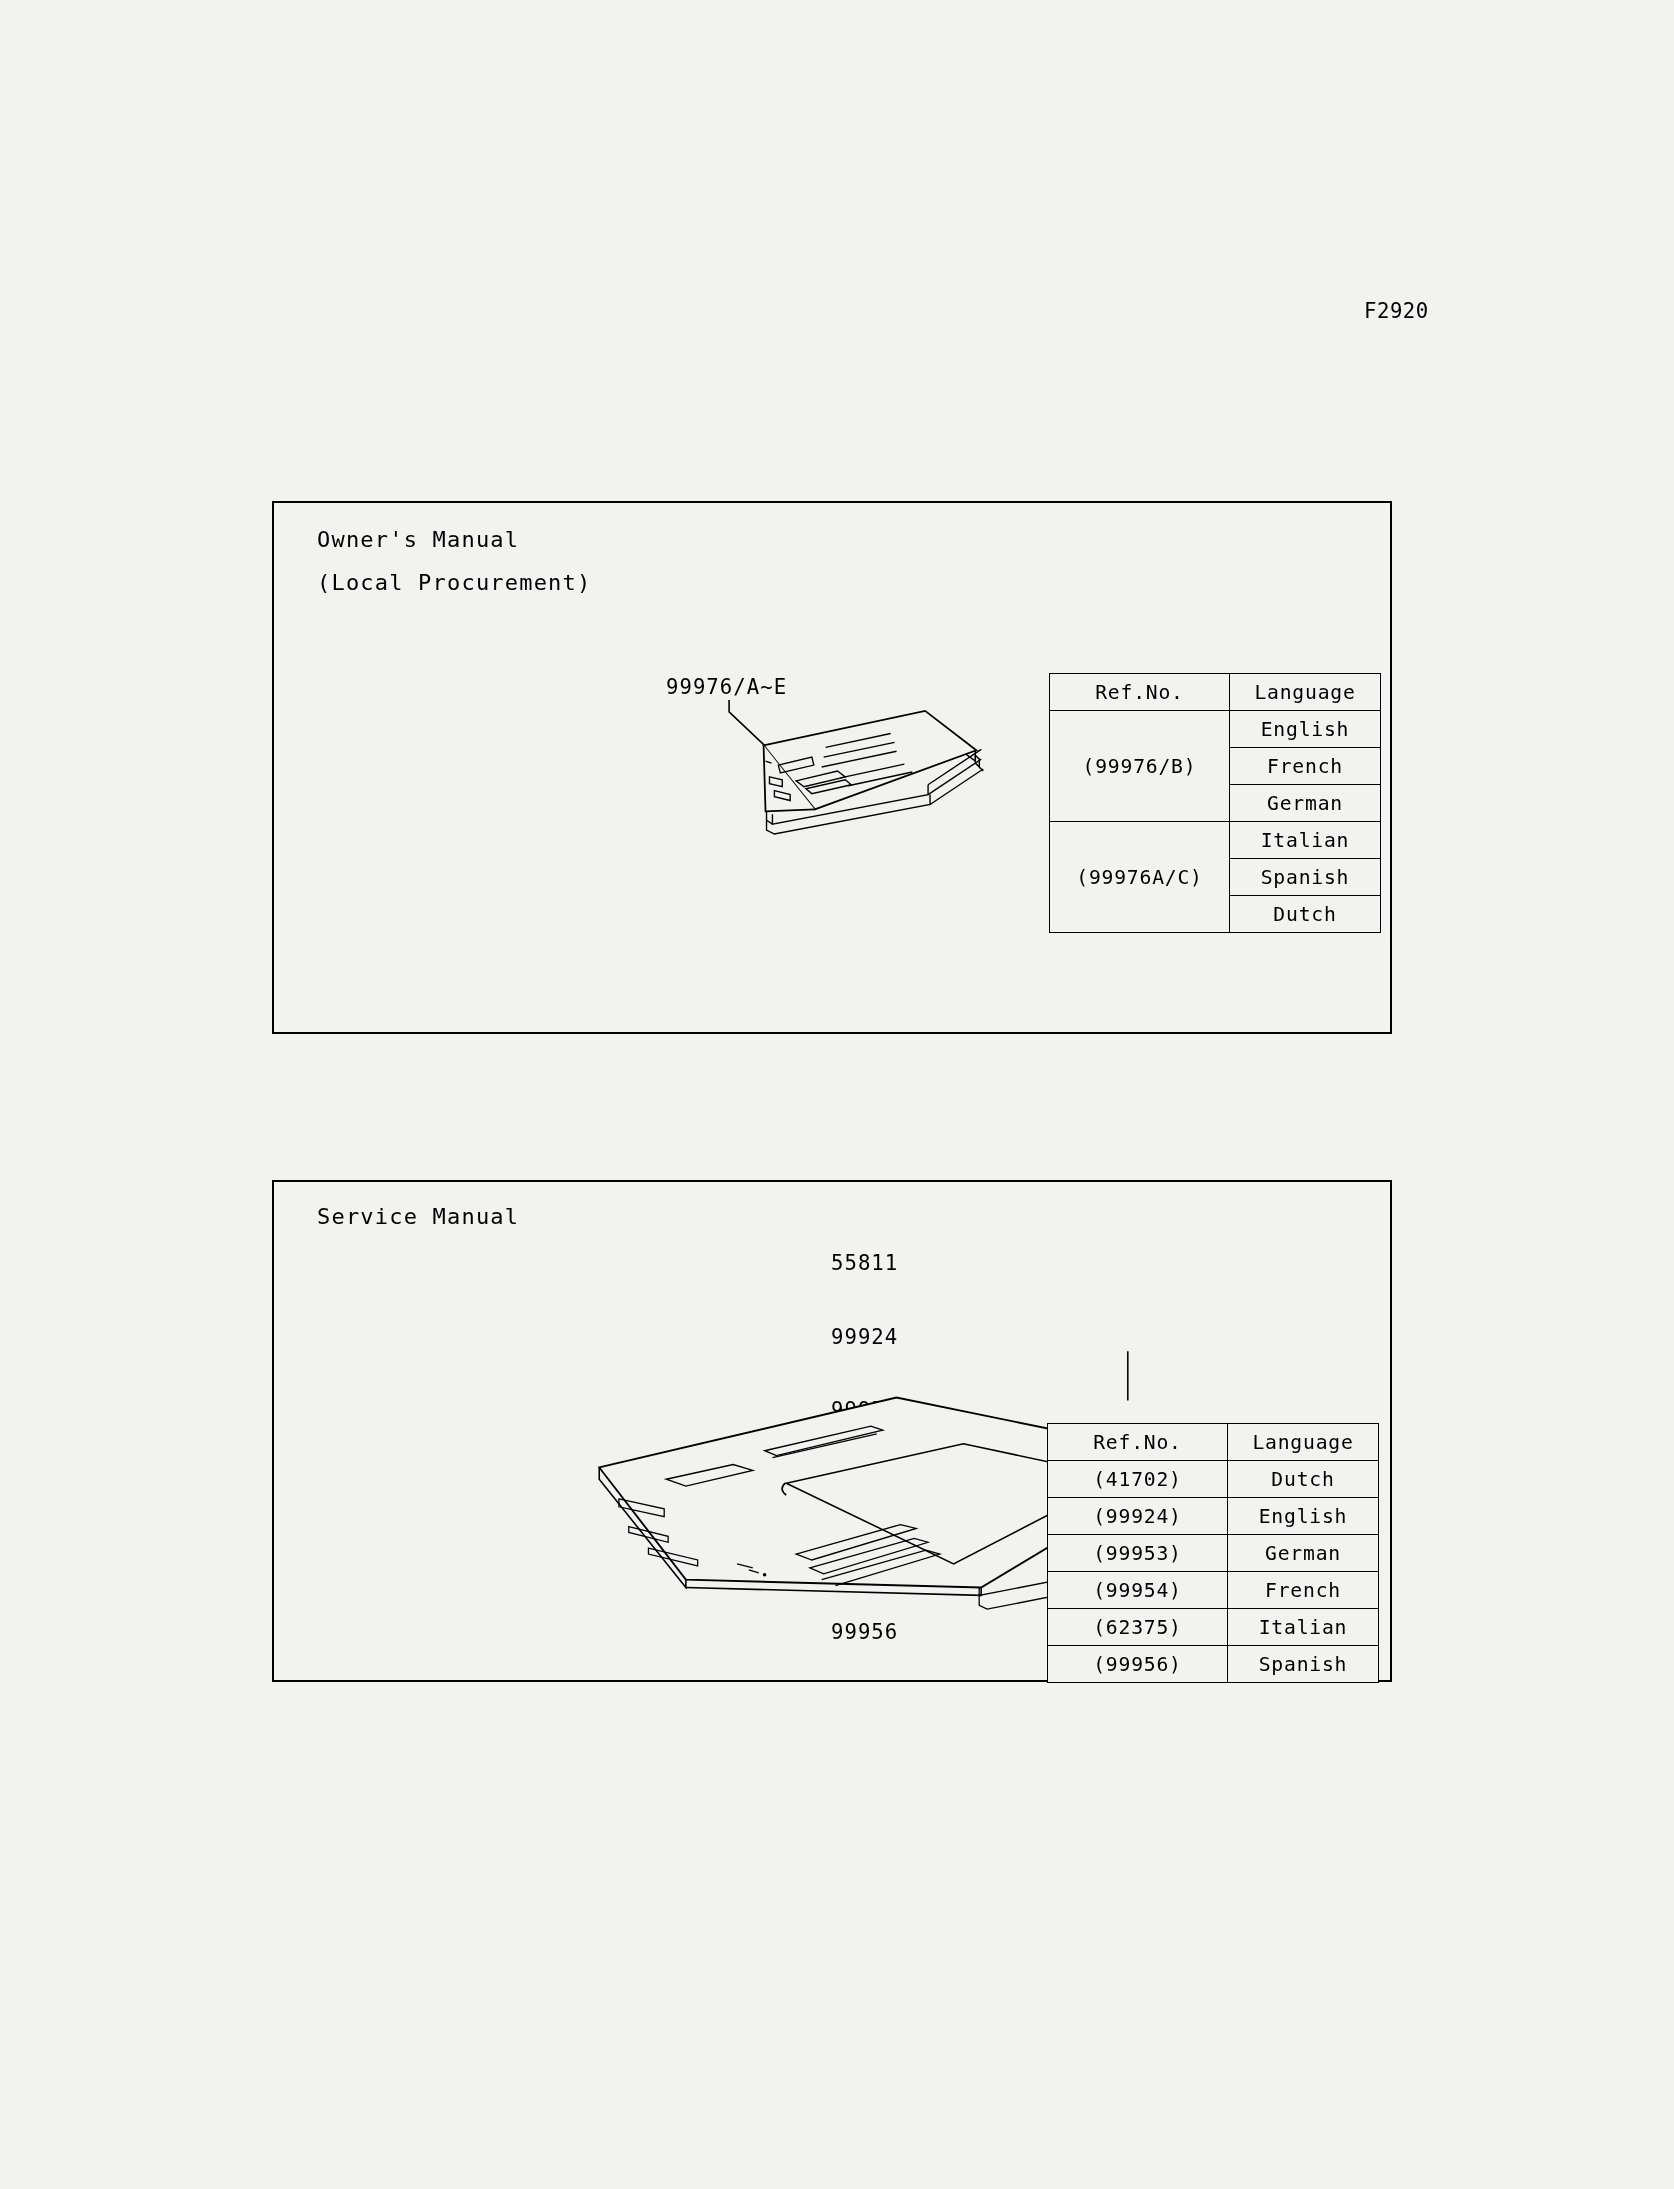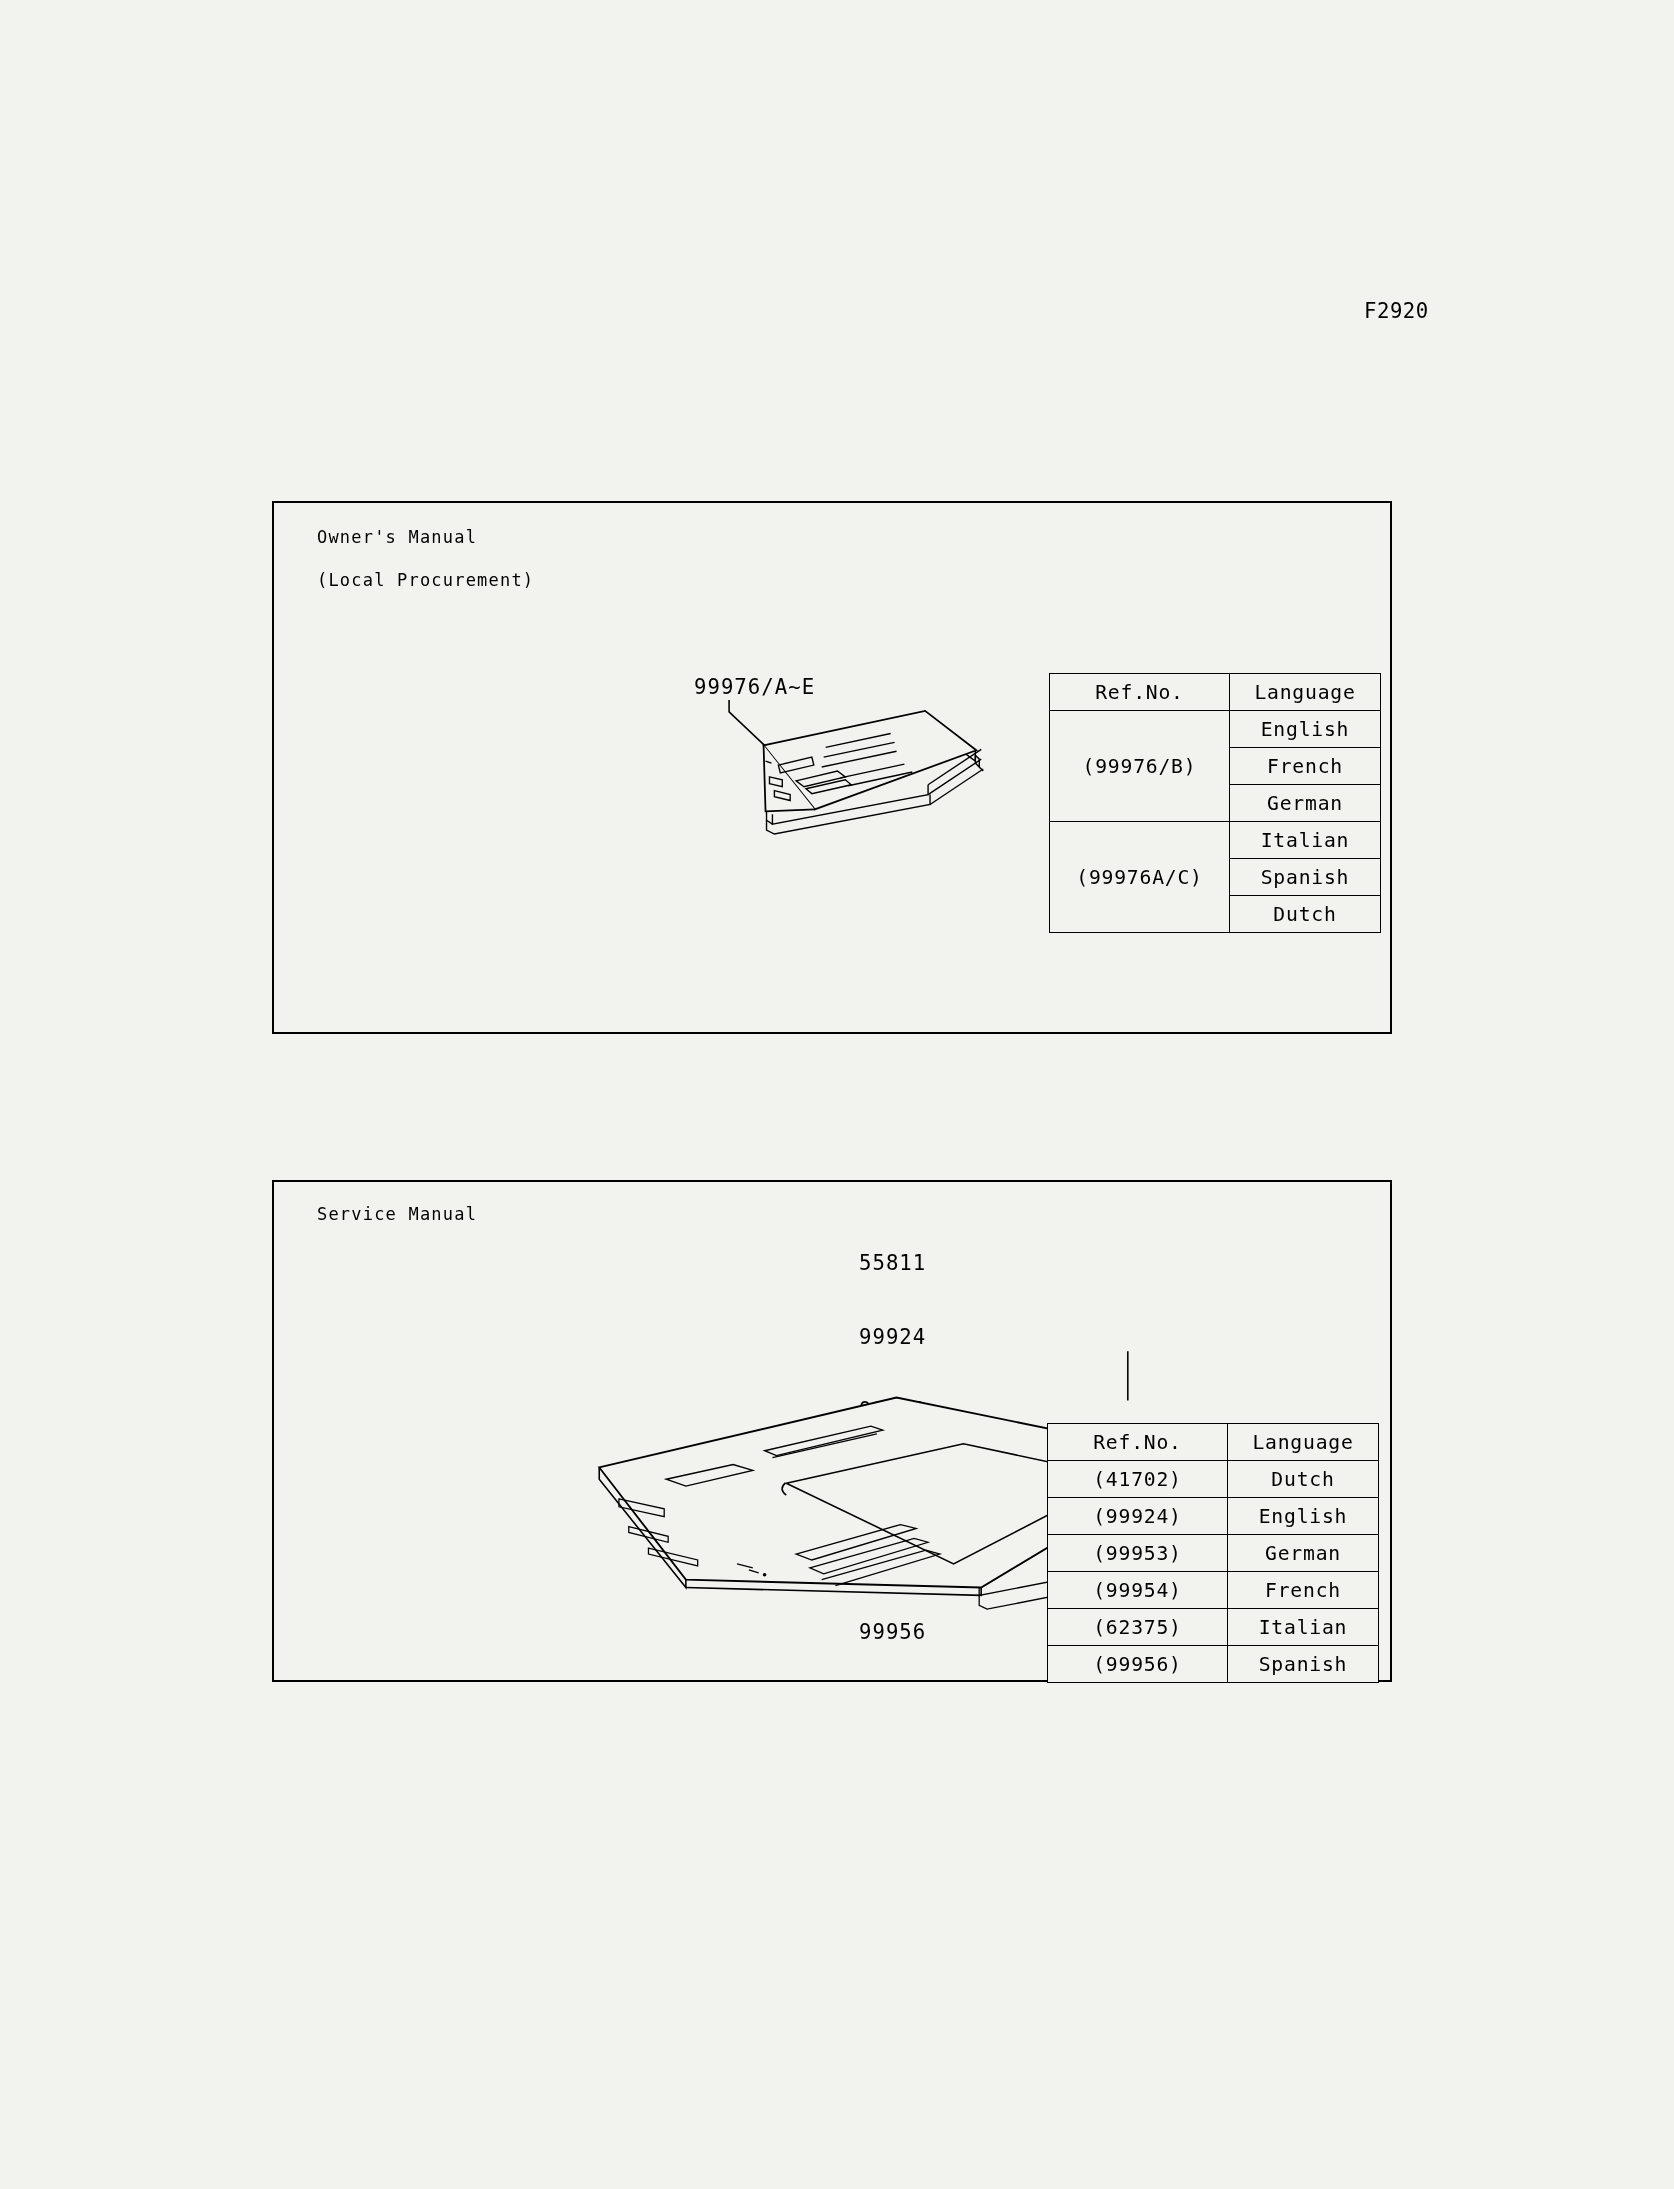--- a/index.html
+++ b/index.html
@@ -44,21 +44,21 @@
     height: 533px;
   }
   #panel-service {
     left: 272px;
     top: 1172px;
     width: 1120px;
     height: 502px;
   }
   .panel-title {
     position: absolute;
-    font-size: 17px;
+    font-size: 22px;
     letter-spacing: 1.2px;
     white-space: pre;
   }
   #owners-title-1 { left: 43px; top: 23.6px; }
   #owners-title-2 { left: 43px; top: 67px; }
   #service-title-1 { left: 43px; top: 21.7px; }
 
   
   .ref-table {
     position: absolute;
@@ -80,21 +80,20 @@
 
   #table-owners { left: 775px; top: 170px; }
   #table-service { left: 773px; top: 241px; }
 
   
   .callout {
     position: absolute;
     font-size: 20.7px;
     letter-spacing: 1px;
     white-space: pre;
-    margin-left: 28px;
   }
   #callout-owners { left: 392px; top: 172px; }
   #callout-service {
     left: 557px;
     top: 19.7px;
     line-height: 24.6px;
     text-align: left;
   }
   #callout-service div { white-space: pre; }
 

